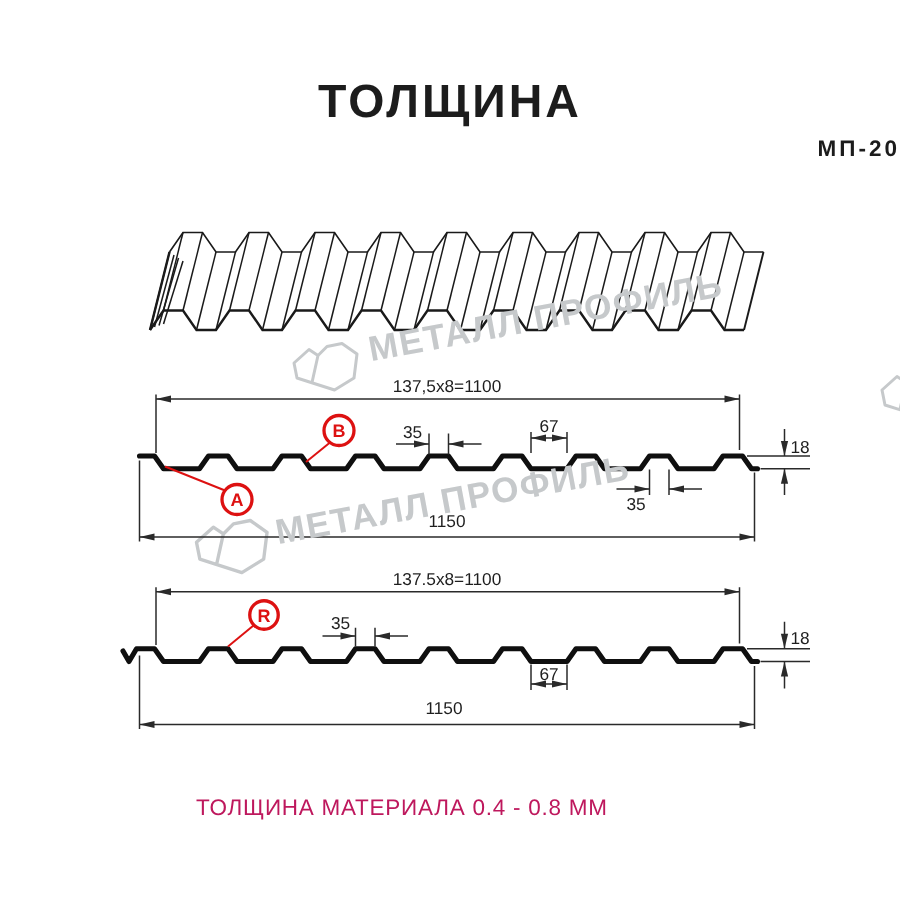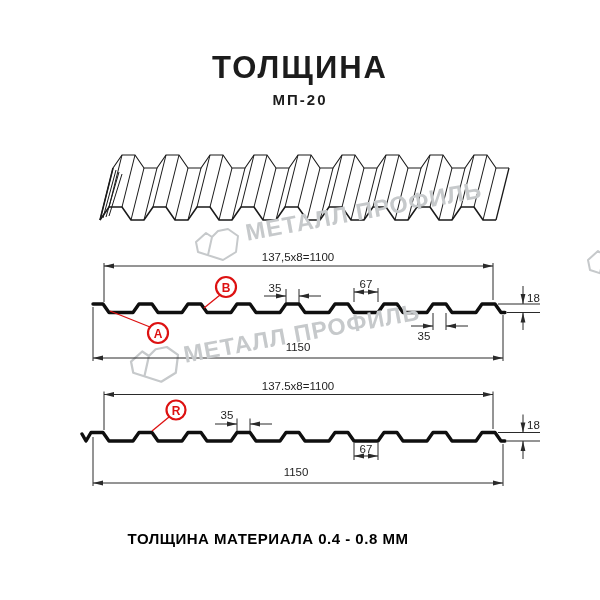--- a/index.html
+++ b/index.html
@@ -1,23 +1,23 @@
 <!DOCTYPE html>
 <html><head>
 <meta charset="utf-8">
 <style>
   html,body{margin:0;padding:0;}
   body{width:600px;height:600px;position:relative;background:#ffffff;overflow:hidden;
        font-family:"Liberation Sans",sans-serif;}
   .page-title{position:absolute;left:0;top:50px;width:600px;text-align:center;
        font-size:31px;font-weight:800;letter-spacing:2px;color:#1c1c1c;}
-  .page-subtitle{position:absolute;left:0;top:91px;width:600px;text-align:center;
+  .page-subtitle{position:absolute;left:0;top:91px;width:600px;text-align:right;
        font-size:15px;font-weight:600;letter-spacing:2px;color:#1c1c1c;}
   .page-footer{position:absolute;left:0;top:530px;width:536px;text-align:center;
-       font-size:15px;font-weight:700;letter-spacing:.5px;color:#000000;}
+       font-size:15px;font-weight:400;letter-spacing:.5px;color:#be185d;}
   .wm-text{position:absolute;white-space:nowrap;font-weight:bold;font-size:23.5px;
        letter-spacing:1px;color:#c6c9cb;transform-origin:0 50%;transform:rotate(-10.5deg);}
   svg{position:absolute;left:0;top:0;}
   svg text.dim{font-family:"Liberation Sans",sans-serif;font-size:11.5px;fill:#1e1e1e;}
   svg text.callout{font-family:"Liberation Sans",sans-serif;font-size:12px;font-weight:600;}
   #dims line{stroke:#2a2a2a;}
   #dims polygon{fill:#2a2a2a;stroke:none;}
   #sheet3d path,#sheet3d line{stroke:#1a1a1a;fill:none;}
   .profile{stroke:#0f0f0f;stroke-width:3.4;fill:none;stroke-linejoin:round;stroke-linecap:round;}
   .wm-logo{stroke:#c6c9cb;stroke-width:2;fill:none;stroke-linejoin:round;}

